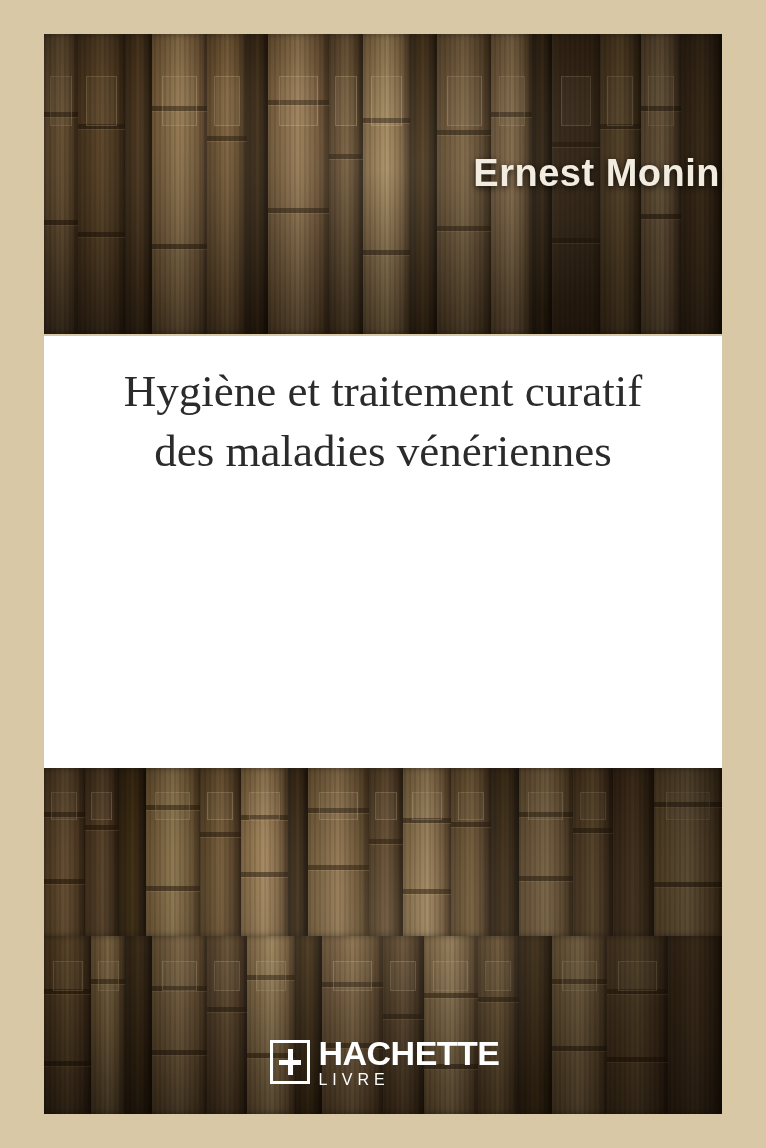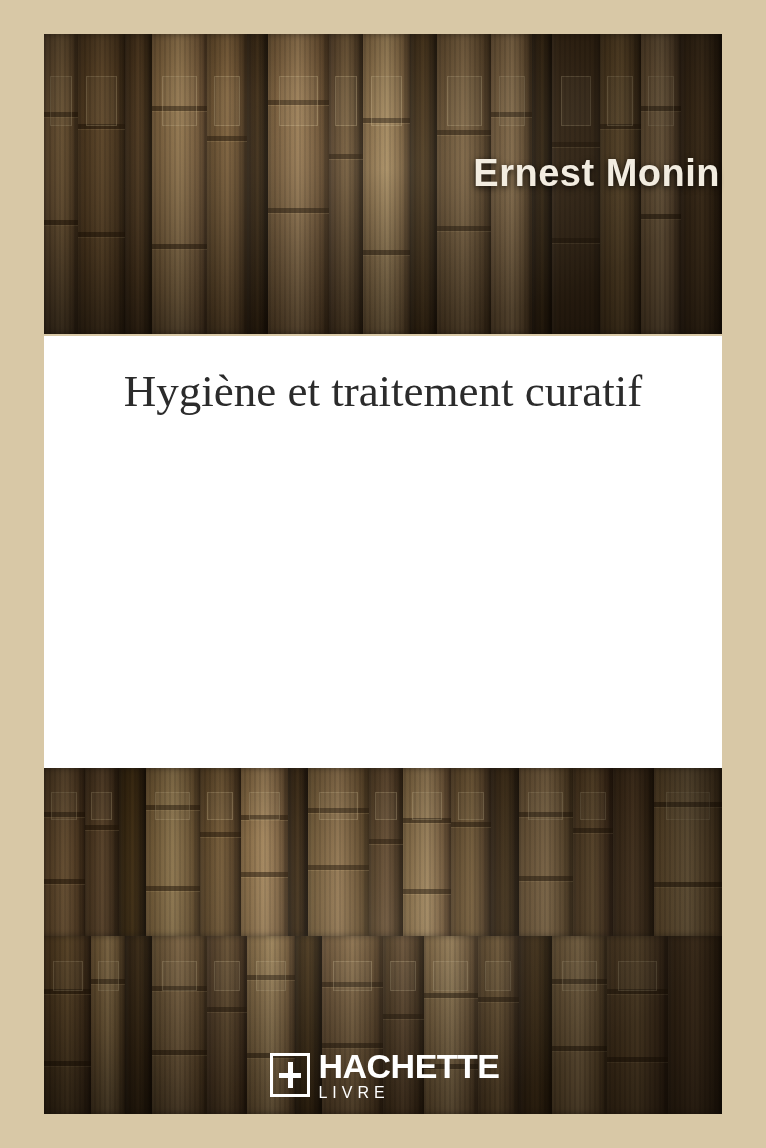--- a/index.html
+++ b/index.html
@@ -127,21 +127,21 @@
     padding: 0 6px;
   }
   
   .logos {
     position: absolute;
     left: 48px;
     right: 44px;
     bottom: 34px;
     height: 78px;
     display: flex;
-    align-items: center;
+    align-items: flex-start;
     justify-content: center;
     gap: 28px;
     z-index: 7;
   }
   .hachette {
     display: flex;
     align-items: center;
     gap: 8px;
   }
   .hachette-mark {
@@ -260,20 +260,21 @@
     </div>
     <div class="grain"></div>
     <div class="vignette"></div>
   </div>
 
   <div class="author">Ernest Monin</div>
 
   <div class="title-area">
     <div class="title">
       <div>Hygiène et traitement curatif</div>
+      <div>des maladies vénériennes</div>
     </div>
   </div>
 
   <div class="photo-bottom">
     <div class="shelf" style="top:0; height:168px;">
       <div class="book" style="width:6%;  background:linear-gradient(90deg,#6e5434,#a3835a,#5a4127);">
           <div class="band" style="top:26%"></div>
           <div class="band" style="top:66%"></div>
         </div>
       <div class="book" style="width:5%;  background:linear-gradient(90deg,#513c23,#836747,#412f1b);">

